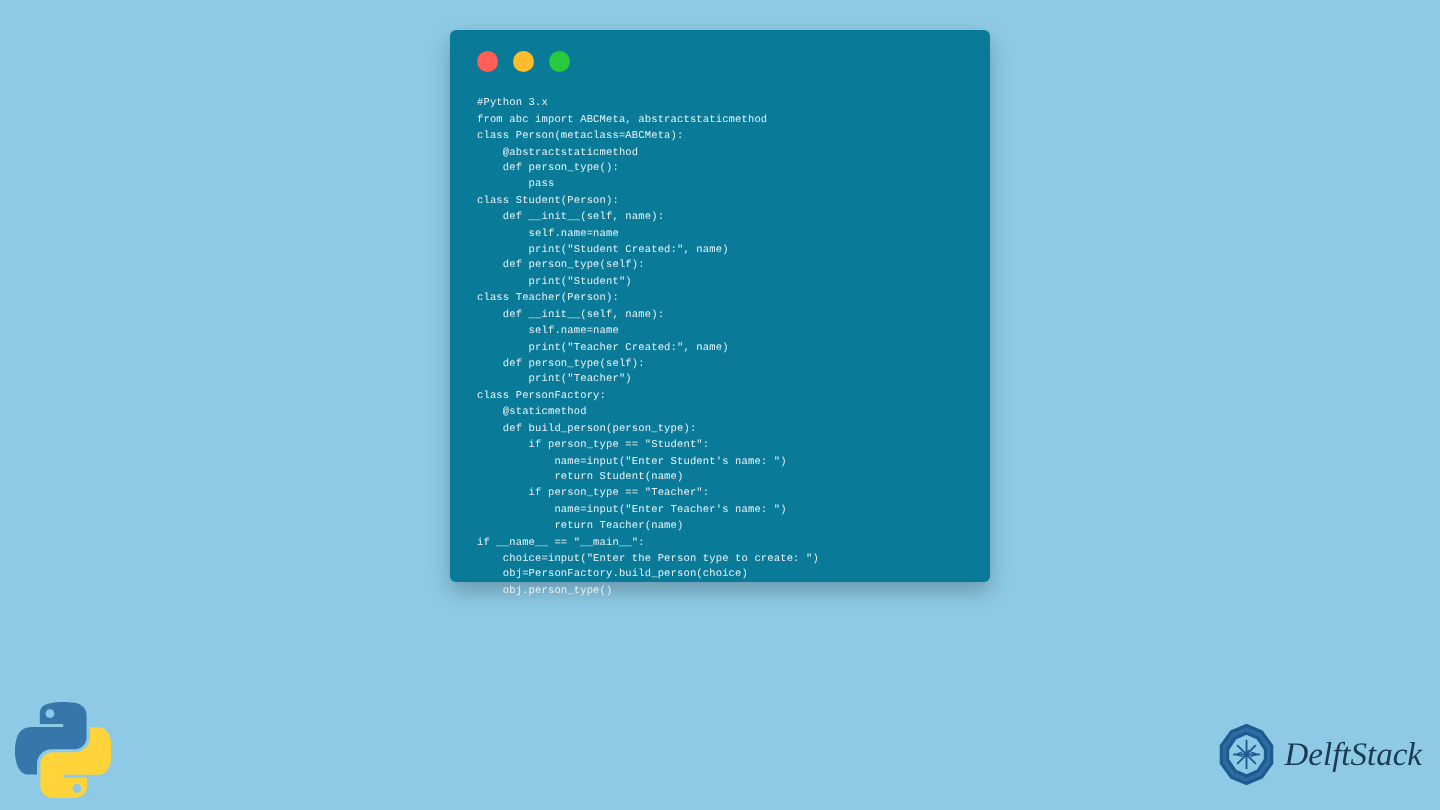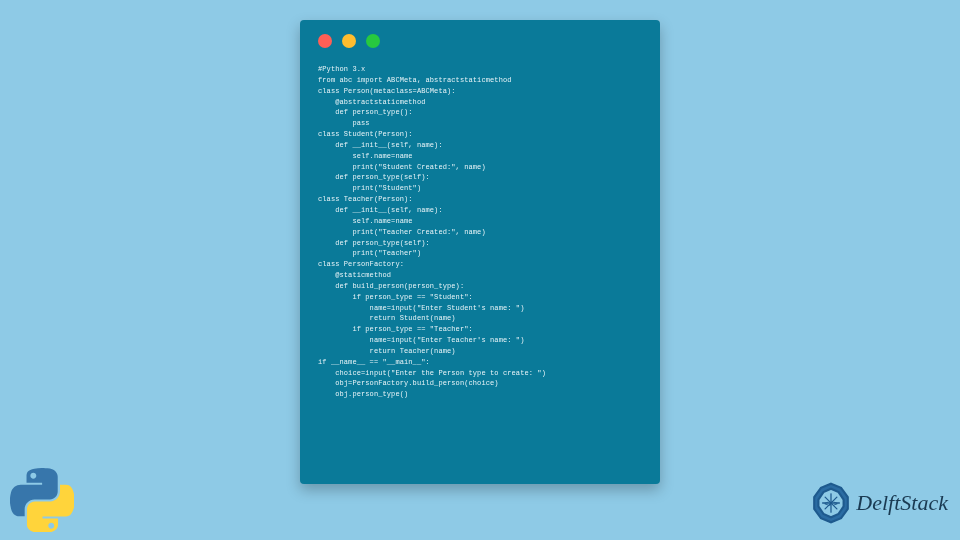--- a/index.html
+++ b/index.html
@@ -9,21 +9,21 @@
       background: #8ecae6;
       position: relative;
       font-family: "Helvetica Neue", Arial, sans-serif;
       overflow: hidden;
     }
     .card {
       position: absolute;
       left: 300px;
       top: 20px;
       width: 360px;
-      height: 464px;
+      height: 368px;
       background: #0a7a99;
       border-radius: 4px;
       box-shadow: 0 6px 14px rgba(0,0,0,0.25);
       padding: 14px 3px 18px 18px;
     }
     .dots {
       display: flex;
       gap: 10px;
       margin-bottom: 16px;
     }

